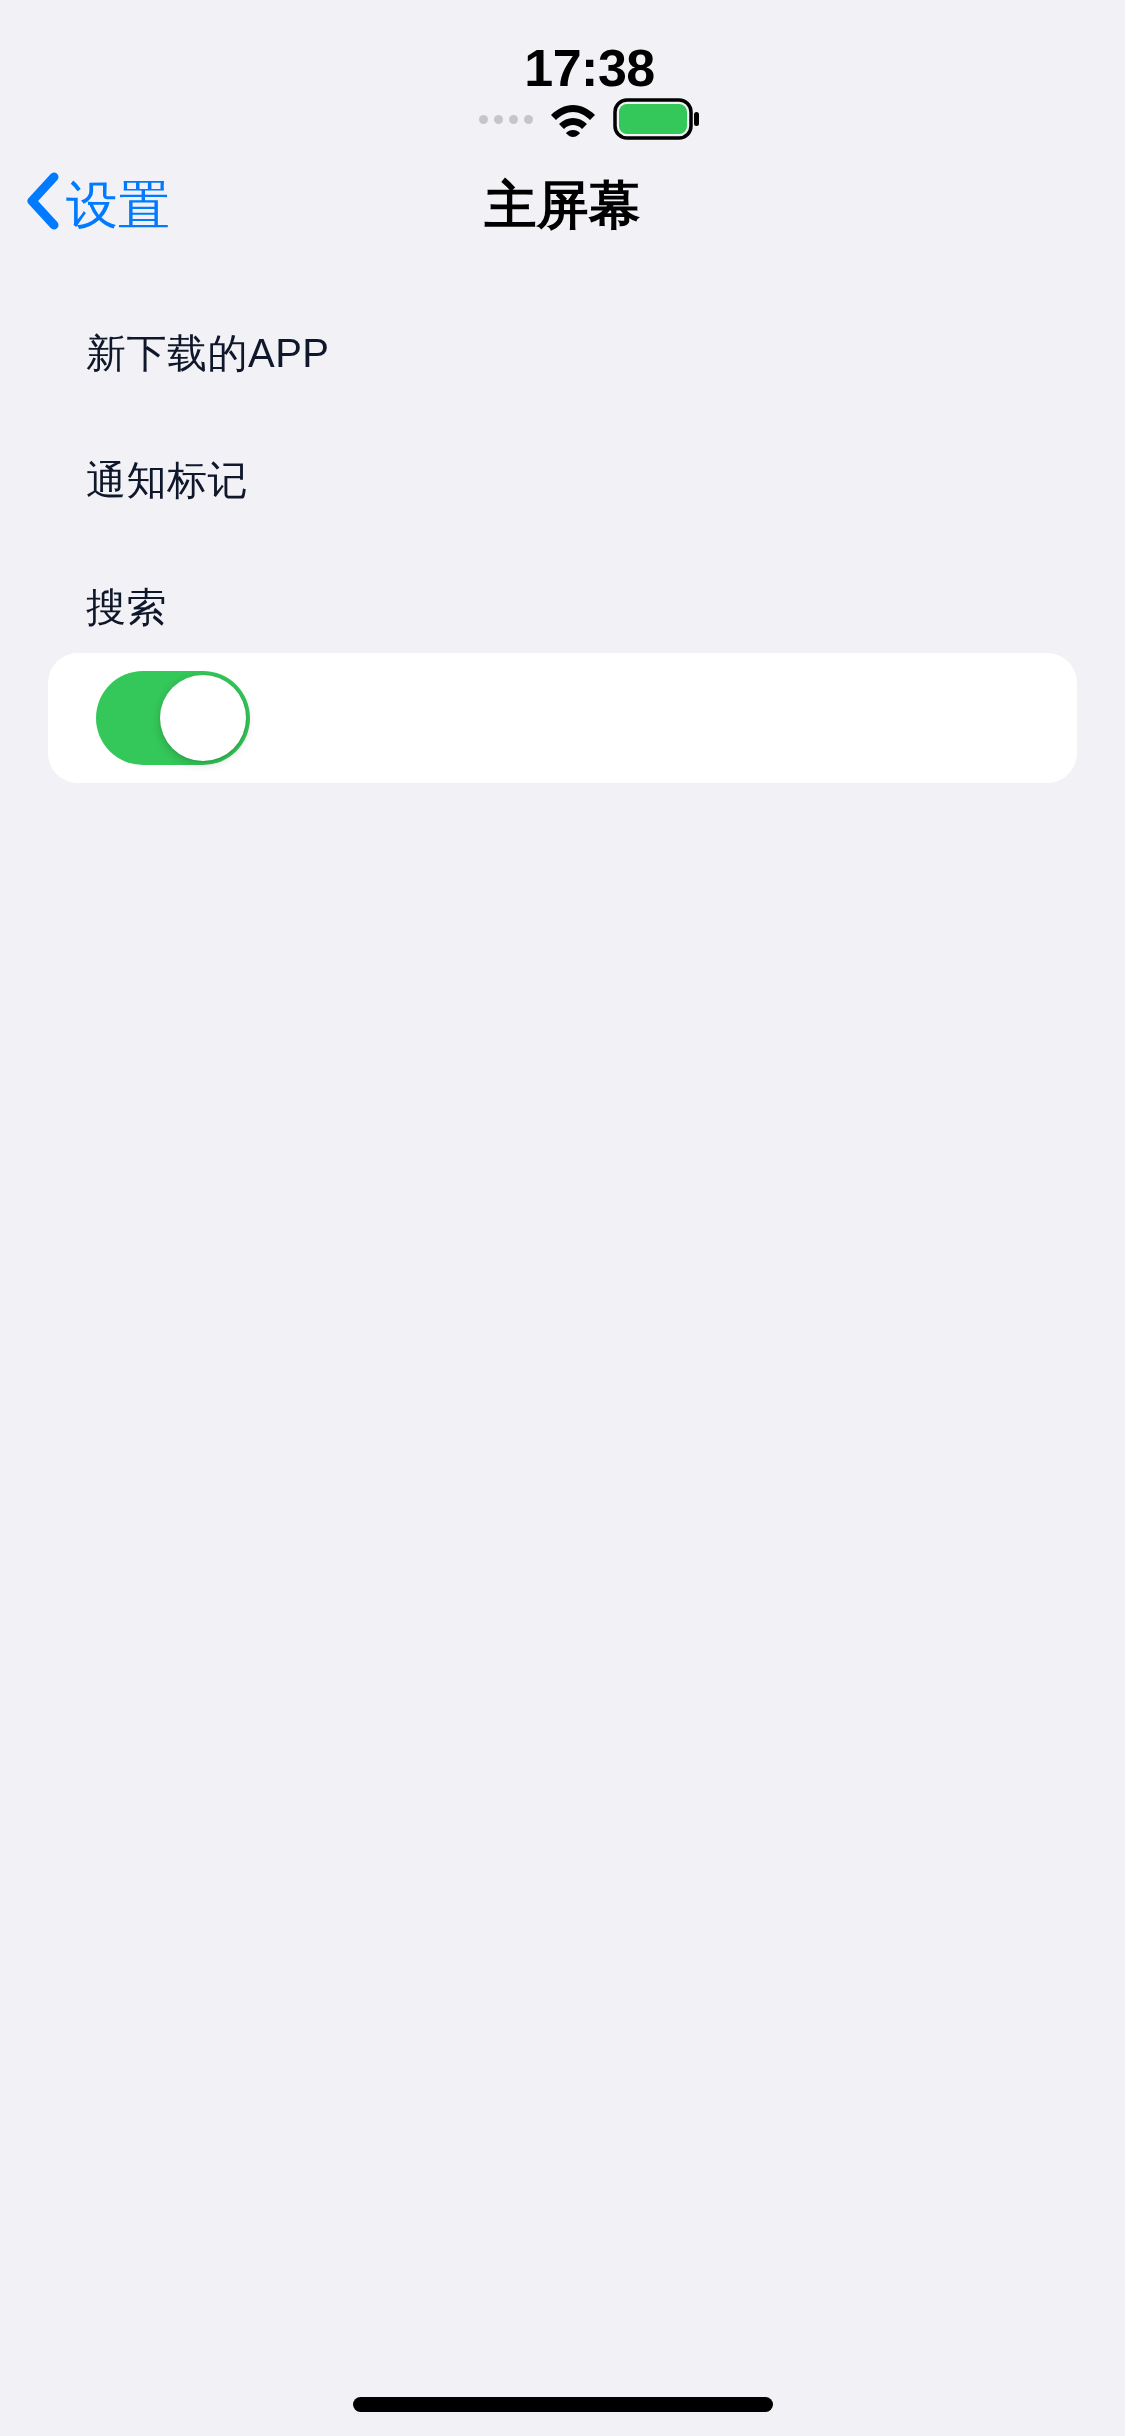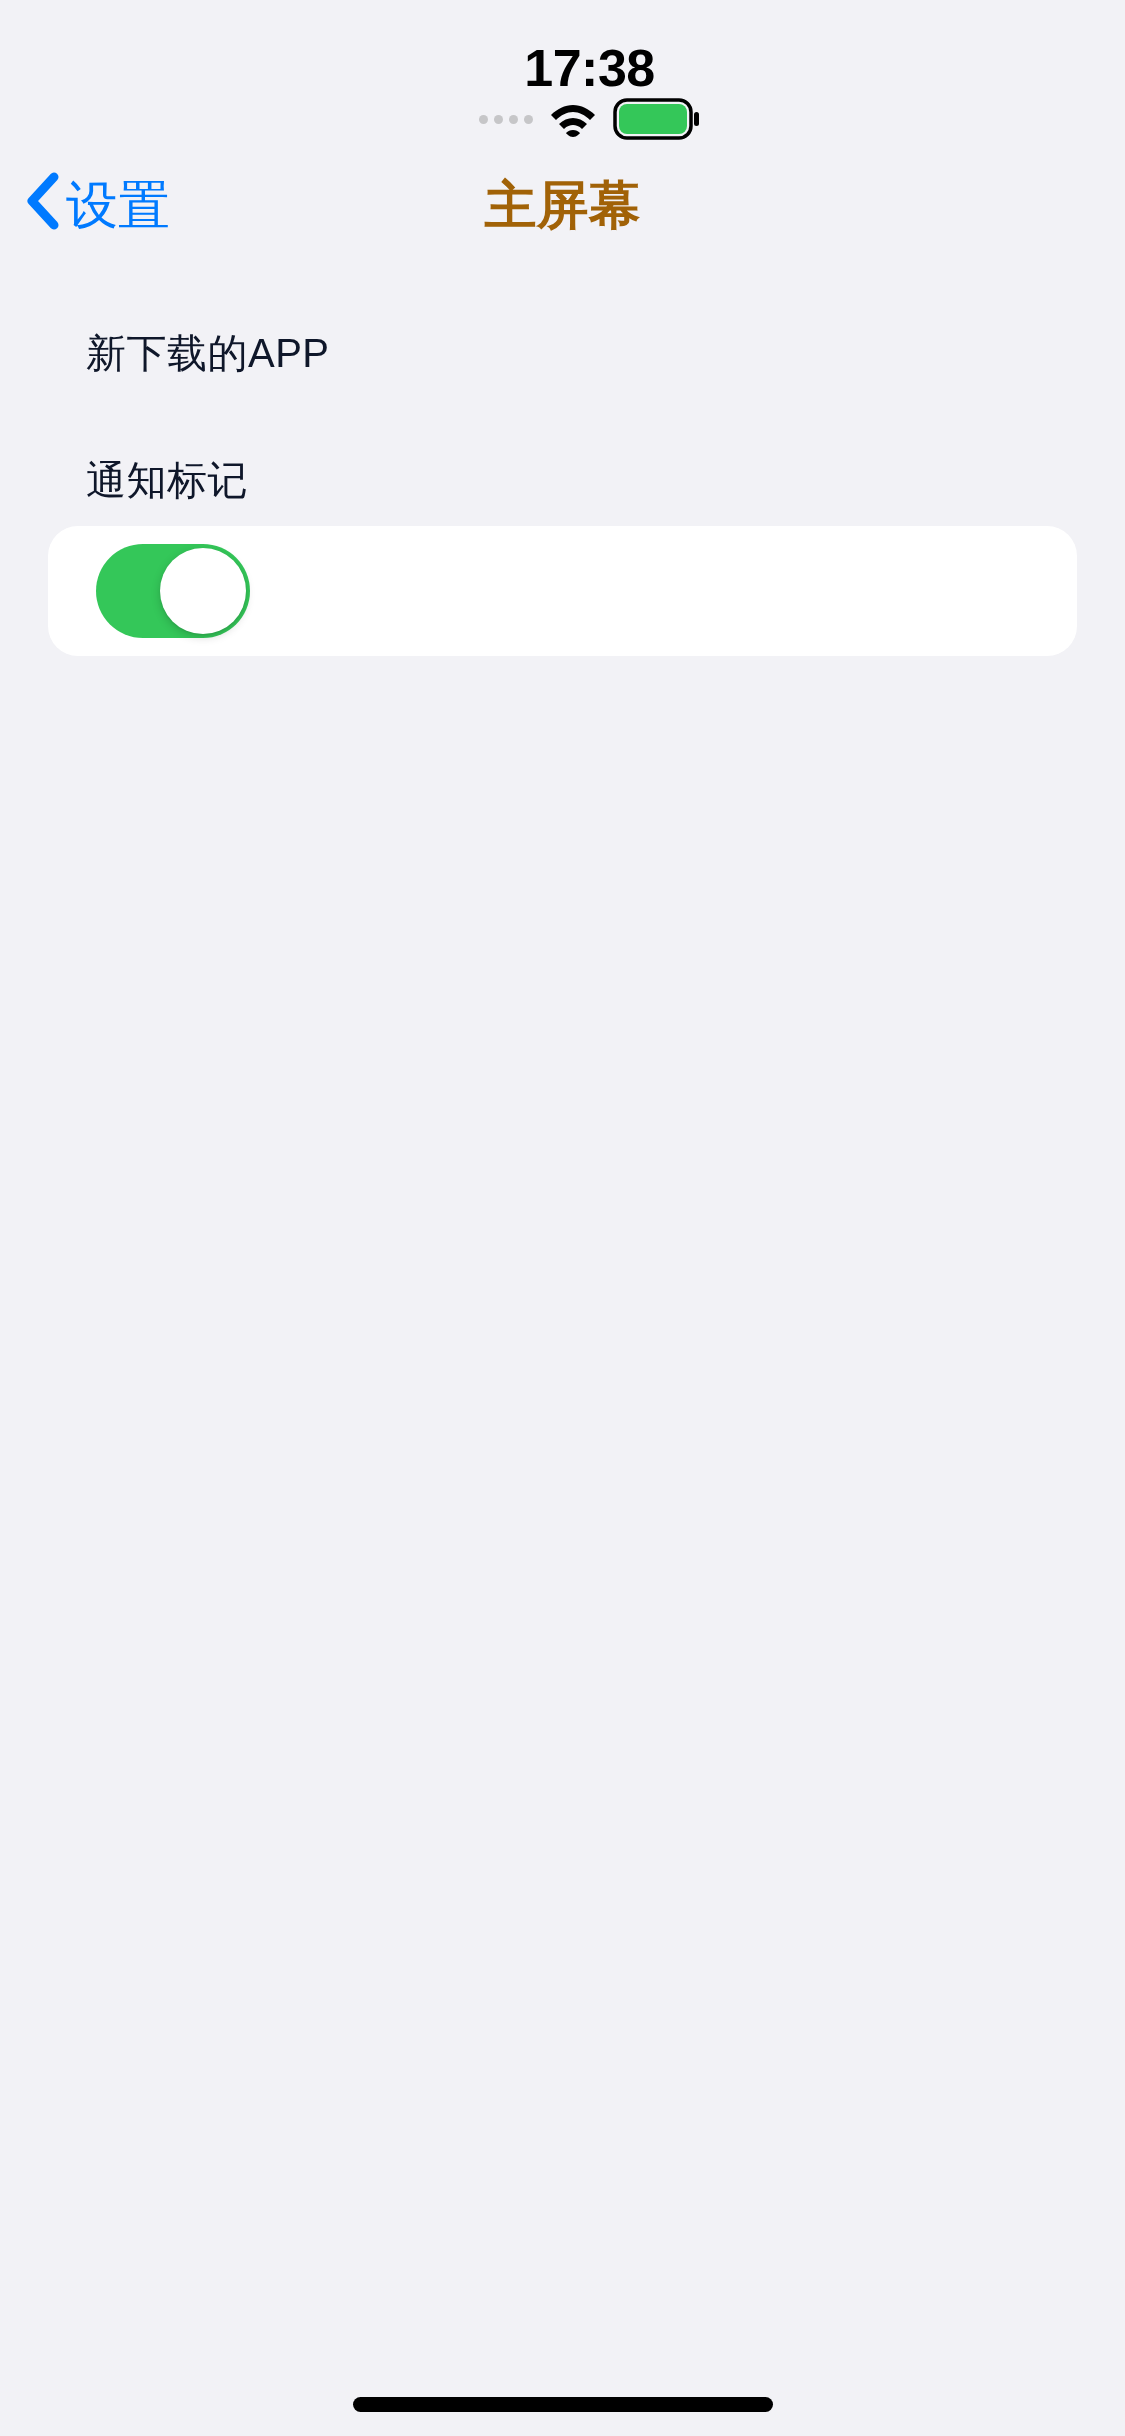--- a/index.html
+++ b/index.html
@@ -61,21 +61,21 @@
     .back-label {
       font-size: 52px;
       font-weight: 400;
     }
     .nav-title {
       position: absolute;
       left: 50%;
       transform: translateX(-50%);
       font-size: 52px;
       font-weight: 600;
-      color: #a16207;
+      color: #000000;
     }
     .content {
       padding: 0 48px;
     }
     .section-header {
       font-size: 40px;
       color: #0f172a;
       padding: 54px 0 18px 38px;
       letter-spacing: 0.5px;
     }
@@ -182,20 +182,21 @@
 </div>
 
 <div class="content">
 
   <div class="section-header">新下载的APP</div>
   <div class="group">
   </div>
 
   <div class="section-header">通知标记</div>
 
+  <div class="section-header">搜索</div>
   <div class="group">
     <div class="row">
       <div class="switch on">
         <div class="knob"></div>
       </div>
     </div>
   </div>
 
 </div>
 

